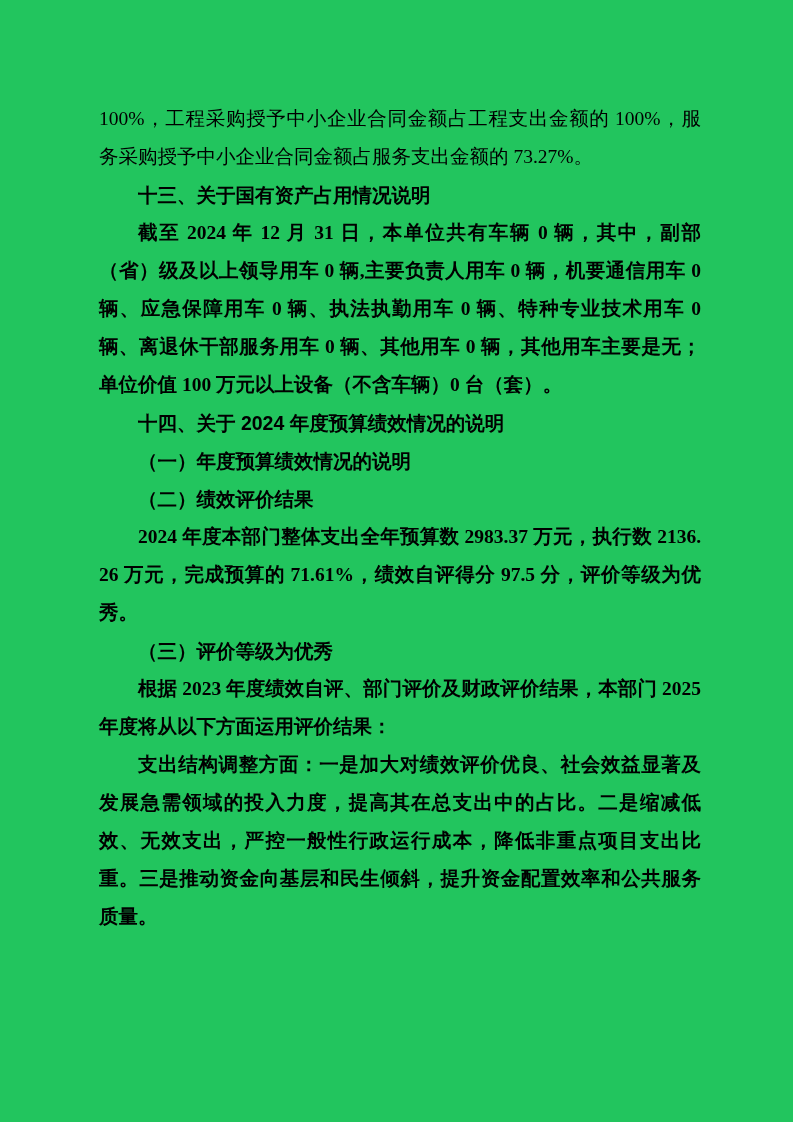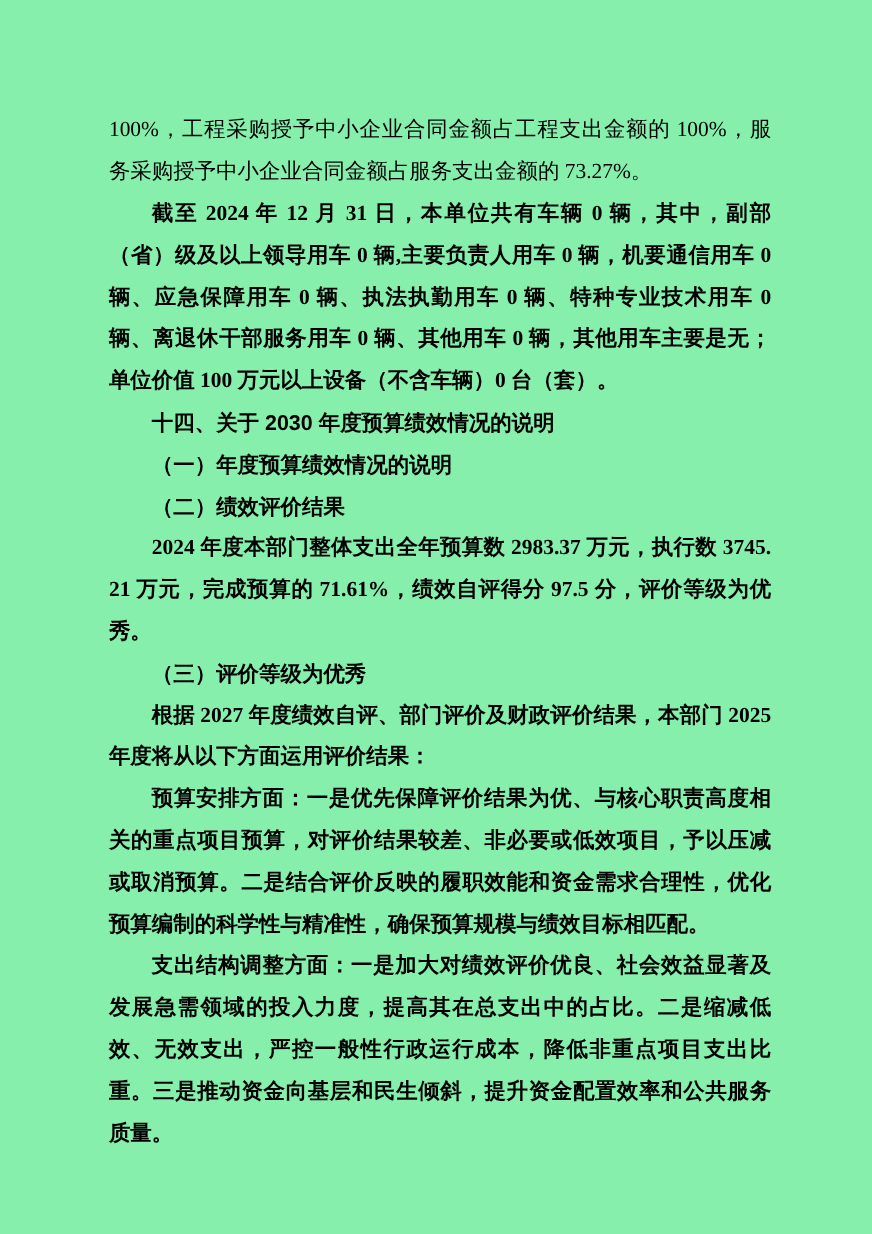--- a/index.html
+++ b/index.html
@@ -4,21 +4,21 @@
 <style>
   html, body {
     margin: 0;
     padding: 0;
     background: #ffffff;
   }
   .page {
     position: relative;
     width: 793px;
     height: 1122px;
-    background: #86efac;
+    background: #22c55e;
     overflow: hidden;
     box-sizing: border-box;
   }
   .content {
     position: absolute;
     left: 99px;
     top: 100px;
     width: 602px;
     color: #000000;
   }
@@ -52,34 +52,34 @@
   }
 </style>
 </head>
 <body>
 
 <div class="page">
   <div class="content">
 
     <p class="para no-indent">100%，工程采购授予中小企业合同金额占工程支出金额的 100%，服务采购授予中小企业合同金额占服务支出金额的 73.27%。</p>
 
+    <h3 class="heading">十三、关于国有资产占用情况说明</h3>
 
     <p class="para indent">截至 2024 年 12 月 31 日，本单位共有车辆 0 辆，其中，副部（省）级及以上领导用车 0 辆,主要负责人用车 0 辆，机要通信用车 0 辆、应急保障用车 0 辆、执法执勤用车 0 辆、特种专业技术用车 0 辆、离退休干部服务用车 0 辆、其他用车 0 辆，其他用车主要是无；单位价值 100 万元以上设备（不含车辆）0 台（套）。</p>
 
-    <h3 class="heading">十四、关于 2030 年度预算绩效情况的说明</h3>
+    <h3 class="heading">十四、关于 2024 年度预算绩效情况的说明</h3>
 
     <h4 class="heading">（一）年度预算绩效情况的说明</h4>
 
 
     <h4 class="heading">（二）绩效评价结果</h4>
 
-    <p class="para indent">2024 年度本部门整体支出全年预算数 2983.37 万元，执行数 3745.21 万元，完成预算的 71.61%，绩效自评得分 97.5 分，评价等级为优秀。</p>
+    <p class="para indent">2024 年度本部门整体支出全年预算数 2983.37 万元，执行数 2136.26 万元，完成预算的 71.61%，绩效自评得分 97.5 分，评价等级为优秀。</p>
 
     <h4 class="heading">（三）评价等级为优秀</h4>
 
-    <p class="para indent">根据 2027 年度绩效自评、部门评价及财政评价结果，本部门 2025 年度将从以下方面运用评价结果：</p>
+    <p class="para indent">根据 2023 年度绩效自评、部门评价及财政评价结果，本部门 2025 年度将从以下方面运用评价结果：</p>
 
-    <p class="para indent">预算安排方面：一是优先保障评价结果为优、与核心职责高度相关的重点项目预算，对评价结果较差、非必要或低效项目，予以压减或取消预算。二是结合评价反映的履职效能和资金需求合理性，优化预算编制的科学性与精准性，确保预算规模与绩效目标相匹配。</p>
 
     <p class="para indent">支出结构调整方面：一是加大对绩效评价优良、社会效益显著及发展急需领域的投入力度，提高其在总支出中的占比。二是缩减低效、无效支出，严控一般性行政运行成本，降低非重点项目支出比重。三是推动资金向基层和民生倾斜，提升资金配置效率和公共服务质量。</p>
 
   </div>
 </div>
 
 </body></html>

